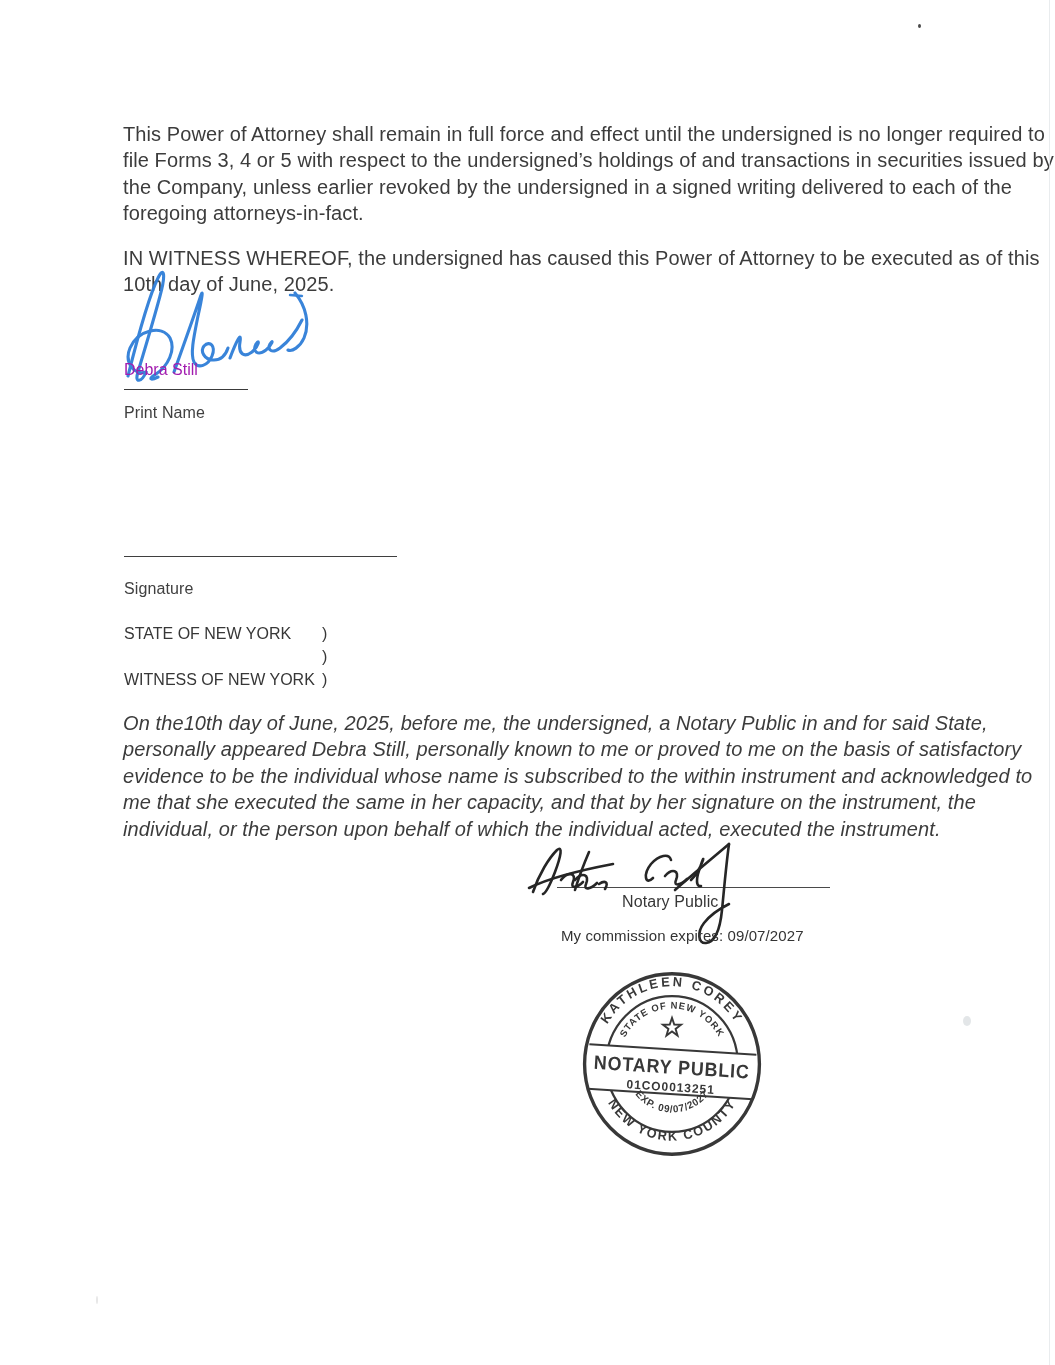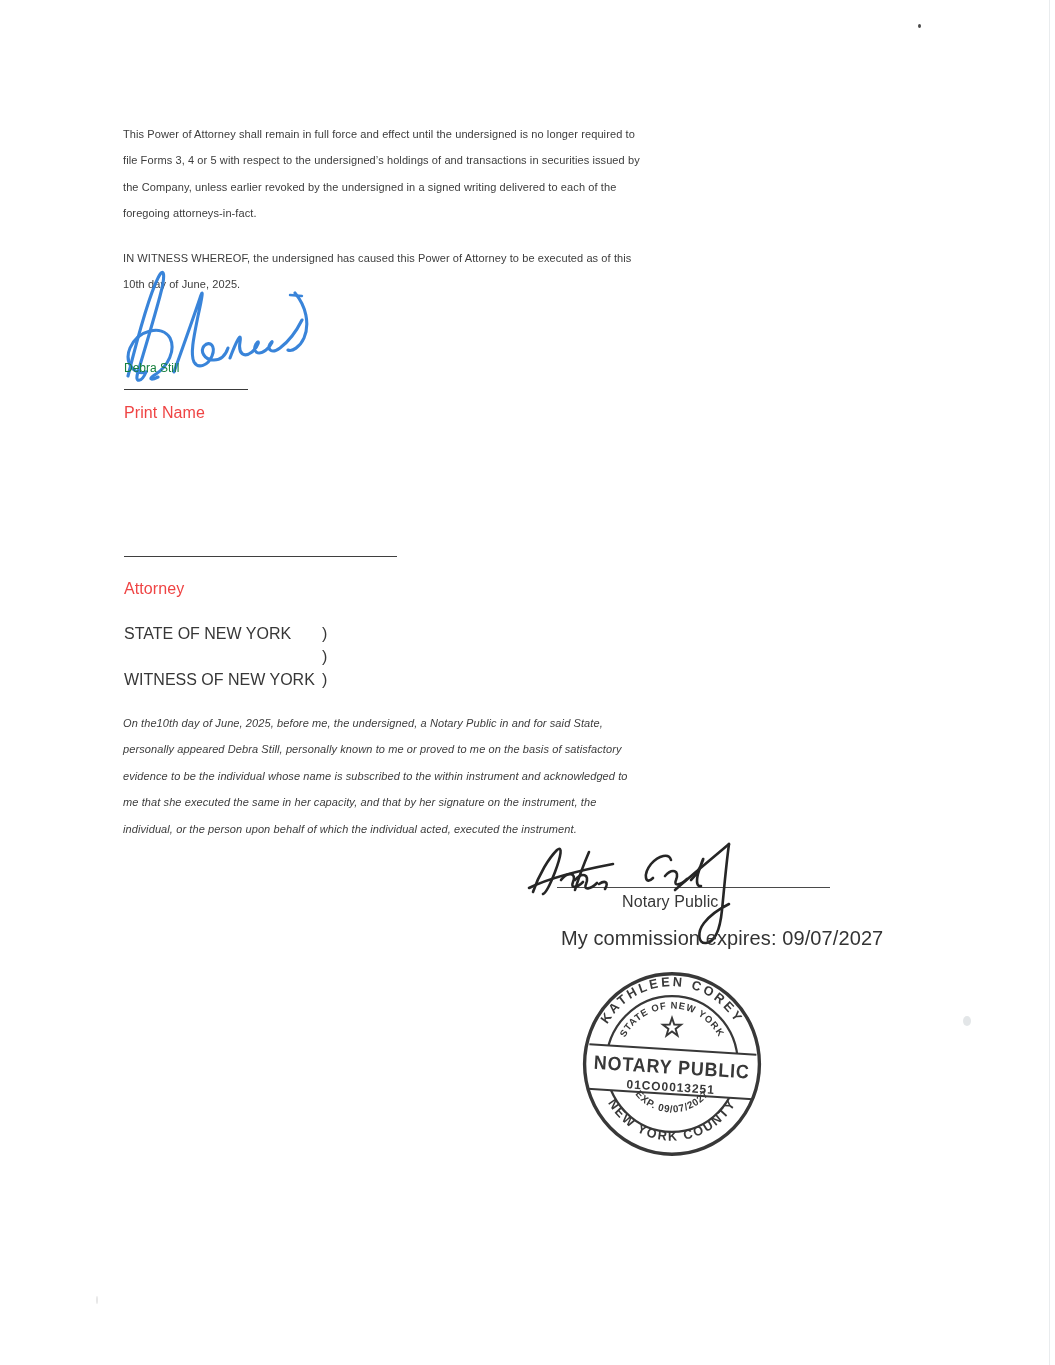--- a/index.html
+++ b/index.html
@@ -8,44 +8,44 @@
     width:1055px;
     height:1365px;
     background:#ffffff;
     font-family:"Liberation Sans", sans-serif;
     color:#3c3c3c;
     overflow:hidden;
   }
   .para{
     position:absolute;
     white-space:pre;
-    font-size:11px;
+    font-size:20px;
     line-height:26.4px;
     color:#3c3c3c;
     letter-spacing:0.1px;
   }
   .label{
     position:absolute;
     font-size:16px;
-    color:#ef4444;
+    color:#404040;
     letter-spacing:0.1px;
   }
   .venue{
     position:absolute;
     left:124px; top:625px;
     font-size:16px; color:#373737;
   }
   .venue-row{display:flex; height:23px; align-items:flex-start;}
   .venue-label{width:198px;}
   .rule{position:absolute; border-top:1.6px solid #3f3f3f; height:0;}
   .name-underlined{
     position:absolute;
     left:124px; top:361px;
     width:124px; height:28px;
-    font-size:12px; color:#15803d;
+    font-size:16px; color:#a21caf;
     border-bottom:1.7px solid #3a3a3a;
   }
   .ink{position:absolute; pointer-events:none;}
   .speck{position:absolute; border-radius:50%;}
   .edge-line{
     position:absolute; right:5px; top:0; width:1px; height:100%;
     background:#e4e7ea; opacity:.8;
   }
   .stamp-svg text{font-family:"Liberation Sans", sans-serif;}
 </style>
@@ -74,21 +74,21 @@
   </svg>
 
   <div class="name-underlined">
     <span>Debra Still</span>
   </div>
 
   <div class="label" style="left:124px; top:404px;">Print Name</div>
 
   <div class="rule" style="left:124px; top:556px; width:273px;"></div>
 
-  <div class="label" style="left:124px; top:580px;">Attorney</div>
+  <div class="label" style="left:124px; top:580px;">Signature</div>
 
   <div class="venue">
     <div class="venue-row">
       <span class="venue-label">STATE OF NEW YORK</span>
       <span>)</span>
     </div>
     <div class="venue-row">
       <span class="venue-label"></span>
       <span>)</span>
     </div>
@@ -117,21 +117,21 @@
       <path d="M 128,42 C 120,50 118,38 126,28 C 134,19 144,17 146,24"></path>
       <path d="M 140,40 C 147,32 155,34 151,44 C 148,51 156,49 162,43"></path>
       <path d="M 166,44 C 172,38 176,30 178,24 C 179,20 176,28 173,38 C 171,46 172,51 176,50"></path>
       <path d="M 150,54 C 168,38 190,20 204,8"></path>
       <path d="M 204,8 C 201,30 199,54 197,74 C 195,94 190,106 181,107 C 173,108 172,96 179,87 C 186,78 196,72 204,68"></path>
     </g>
   </svg>
 
   <div class="label" style="left:622px; top:893px; color:#373737;">Notary Public</div>
 
-  <div class="label" style="left:561px; top:927px; font-size:20px; color:#333;">My commission expires: 09/07/2027</div>
+  <div class="label" style="left:561px; top:927px; font-size:15px; color:#333;">My commission expires: 09/07/2027</div>
 
   <svg class="ink stamp-svg" style="left:578px; top:967px;" width="188" height="194" viewBox="0 0 200 200" preserveAspectRatio="none">
     <g opacity="0.9">
       <defs>
         <path id="arcTopOuter" d="M 22.7,79.3 A 80,80 0 0 1 177.3,79.3"></path>
         <path id="arcBottomOuter" d="M 28.4,133.4 A 79,79 0 0 0 171.6,133.4"></path>
         <path id="arcTopInner" d="M 46.4,80.5 A 57,57 0 0 1 153.6,80.5"></path>
         <path id="arcBottomInner" d="M 53,117.1 A 50,50 0 0 0 147,117.1"></path>
       </defs>
 

